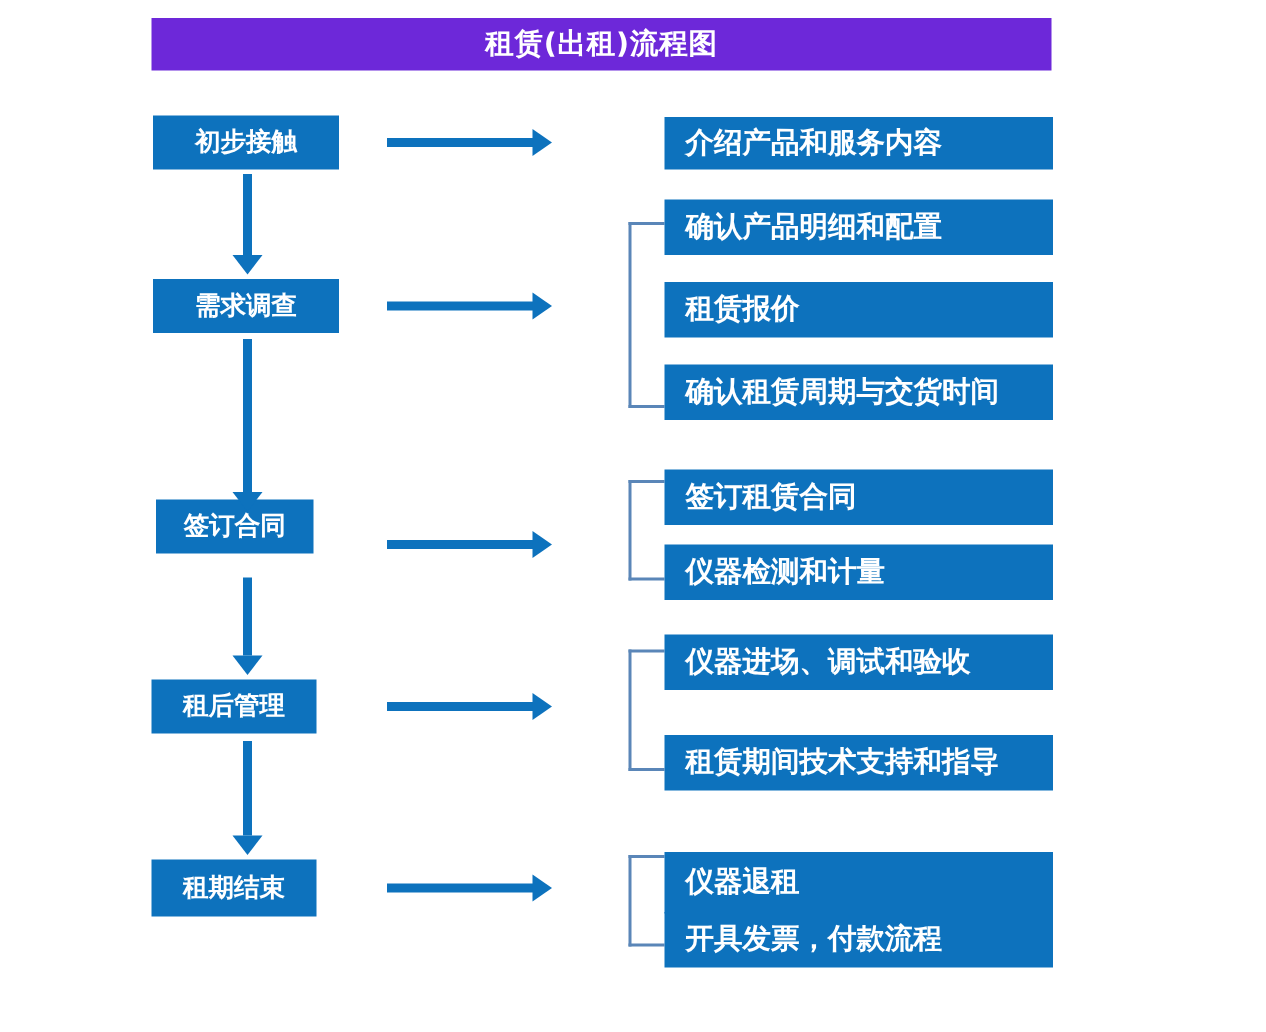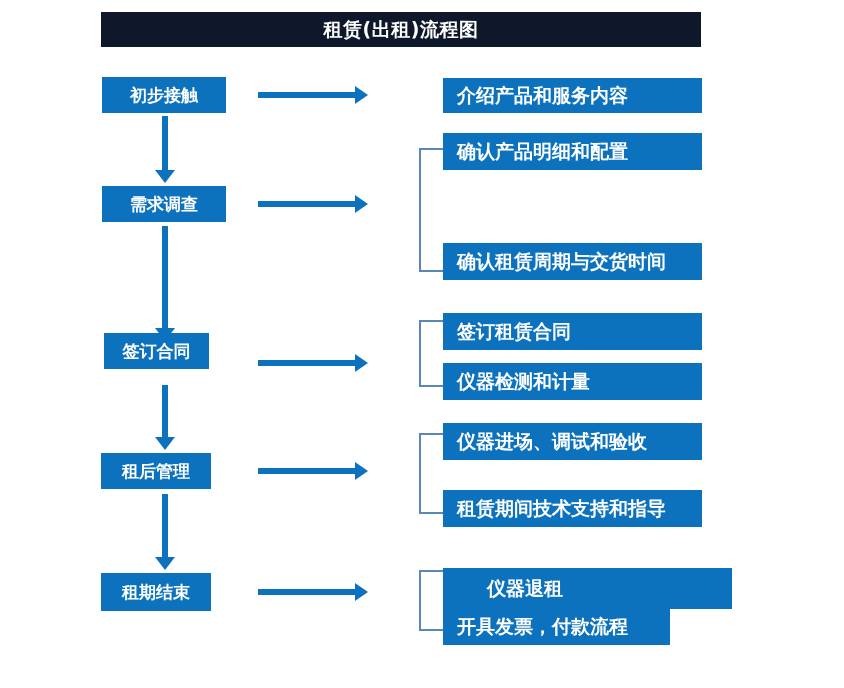--- a/index.html
+++ b/index.html
@@ -18,21 +18,21 @@
     overflow: hidden;
   }
 
   
   .title-bar {
     position: absolute;
     left: 101px;
     top: 12px;
     width: 600px;
     height: 35px;
-    background: #0f172a;
+    background: #6d28d9;
     display: flex;
     align-items: center;
     justify-content: center;
   }
   .title-bar .title-text {
     color: #ffffff;
     font-size: 19px;
     font-weight: bold;
     letter-spacing: 0.5px;
     line-height: 1;
@@ -204,20 +204,23 @@
   <div class="bracket" style="left:419px; top:570px; width:22px; height:57px;"></div>
 
   <div class="detail-box" style="left:443px; top:78px; width:259px; height:35px;">
     <span class="box-text">介绍产品和服务内容</span>
   </div>
 
   <div class="detail-box" style="left:443px; top:133px; width:259px; height:37px;">
     <span class="box-text">确认产品明细和配置</span>
   </div>
 
+  <div class="detail-box" style="left:443px; top:188px; width:259px; height:37px;">
+    <span class="box-text">租赁报价</span>
+  </div>
 
   <div class="detail-box" style="left:443px; top:243px; width:259px; height:37px;">
     <span class="box-text">确认租赁周期与交货时间</span>
   </div>
 
   <div class="detail-box" style="left:443px; top:313px; width:259px; height:37px;">
     <span class="box-text">签订租赁合同</span>
   </div>
 
   <div class="detail-box" style="left:443px; top:363px; width:259px; height:37px;">
@@ -225,21 +228,21 @@
   </div>
 
   <div class="detail-box" style="left:443px; top:423px; width:259px; height:37px;">
     <span class="box-text">仪器进场、调试和验收</span>
   </div>
 
   <div class="detail-box" style="left:443px; top:490px; width:259px; height:37px;">
     <span class="box-text">租赁期间技术支持和指导</span>
   </div>
 
-  <div class="detail-box" style="left:443px; top:568px; width:259px; height:41px;padding-left:30px;">
+  <div class="detail-box" style="left:443px; top:568px; width:259px; height:41px;">
     <span class="box-text">仪器退租</span>
   </div>
 
-  <div class="detail-box" style="left:443px; top:608px; width:227px; height:37px;">
+  <div class="detail-box" style="left:443px; top:608px; width:259px; height:37px;">
     <span class="box-text">开具发票，付款流程</span>
   </div>
 
 </div>
 
 </body></html>

